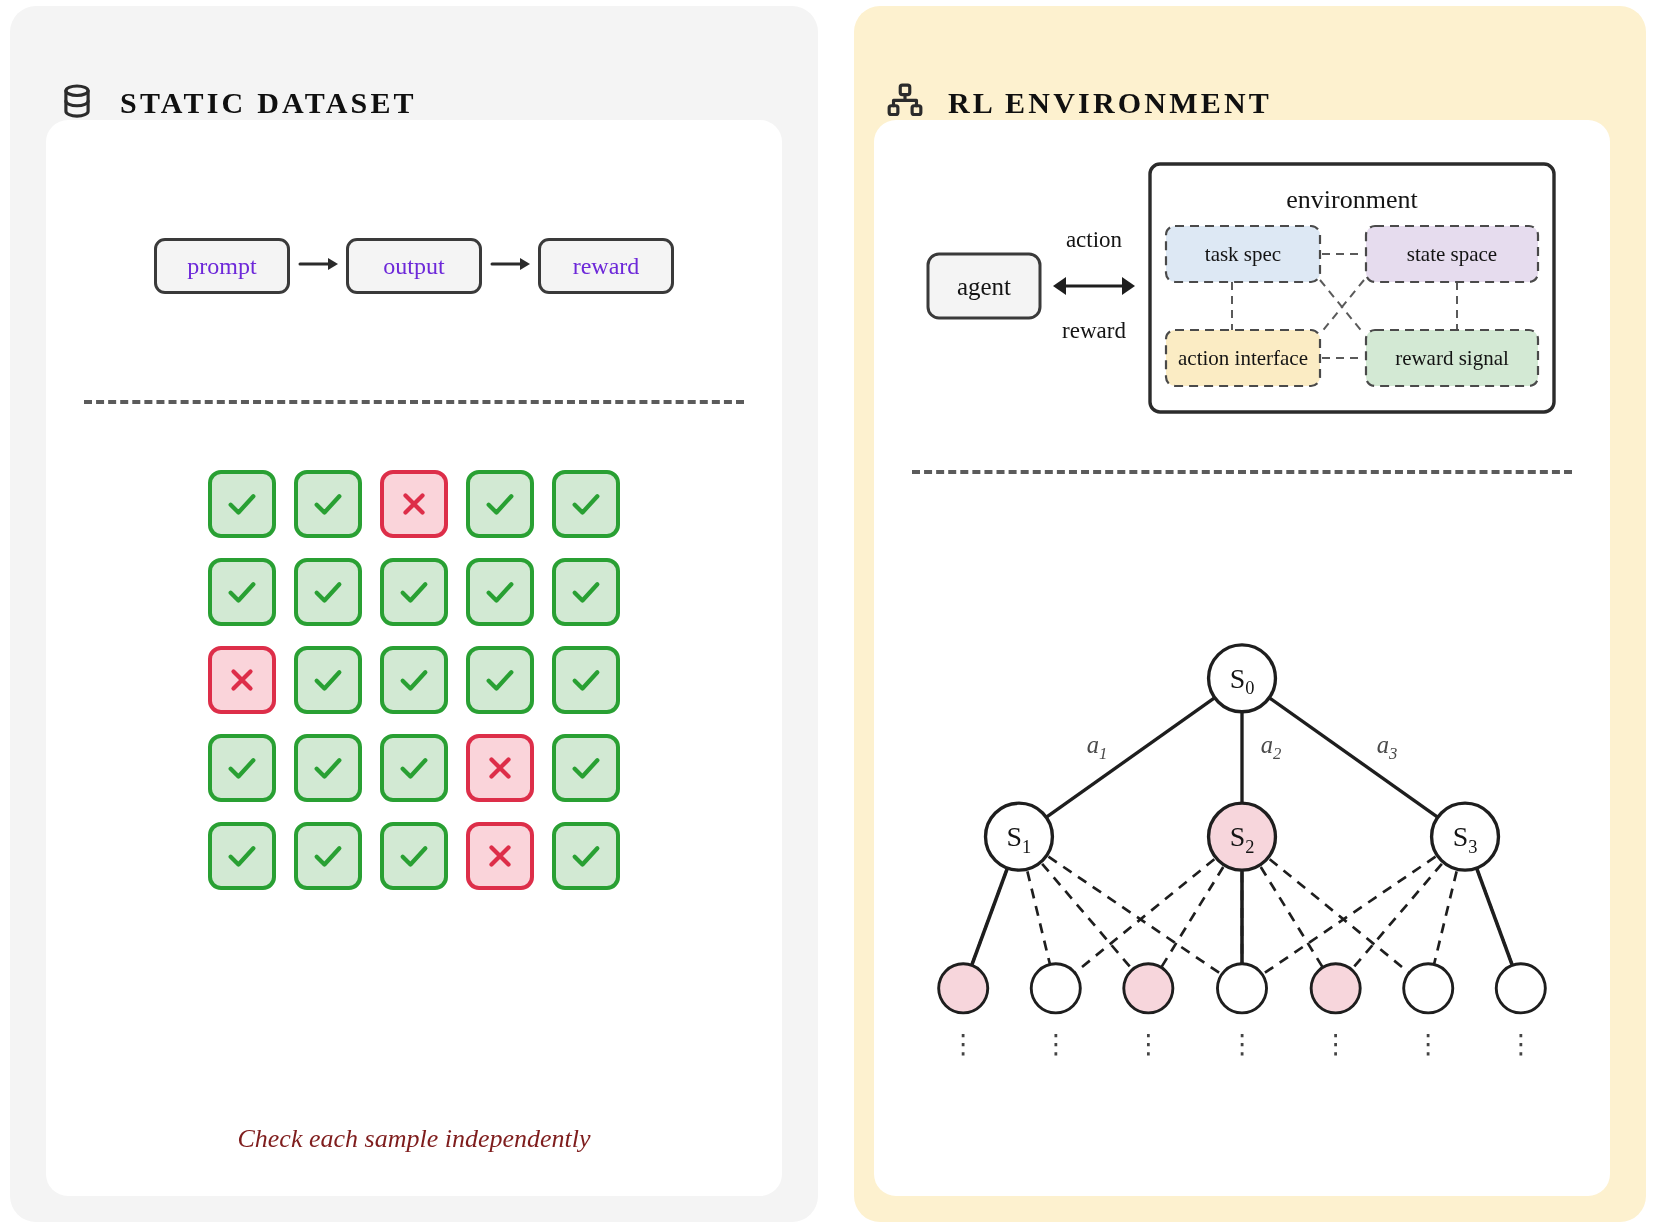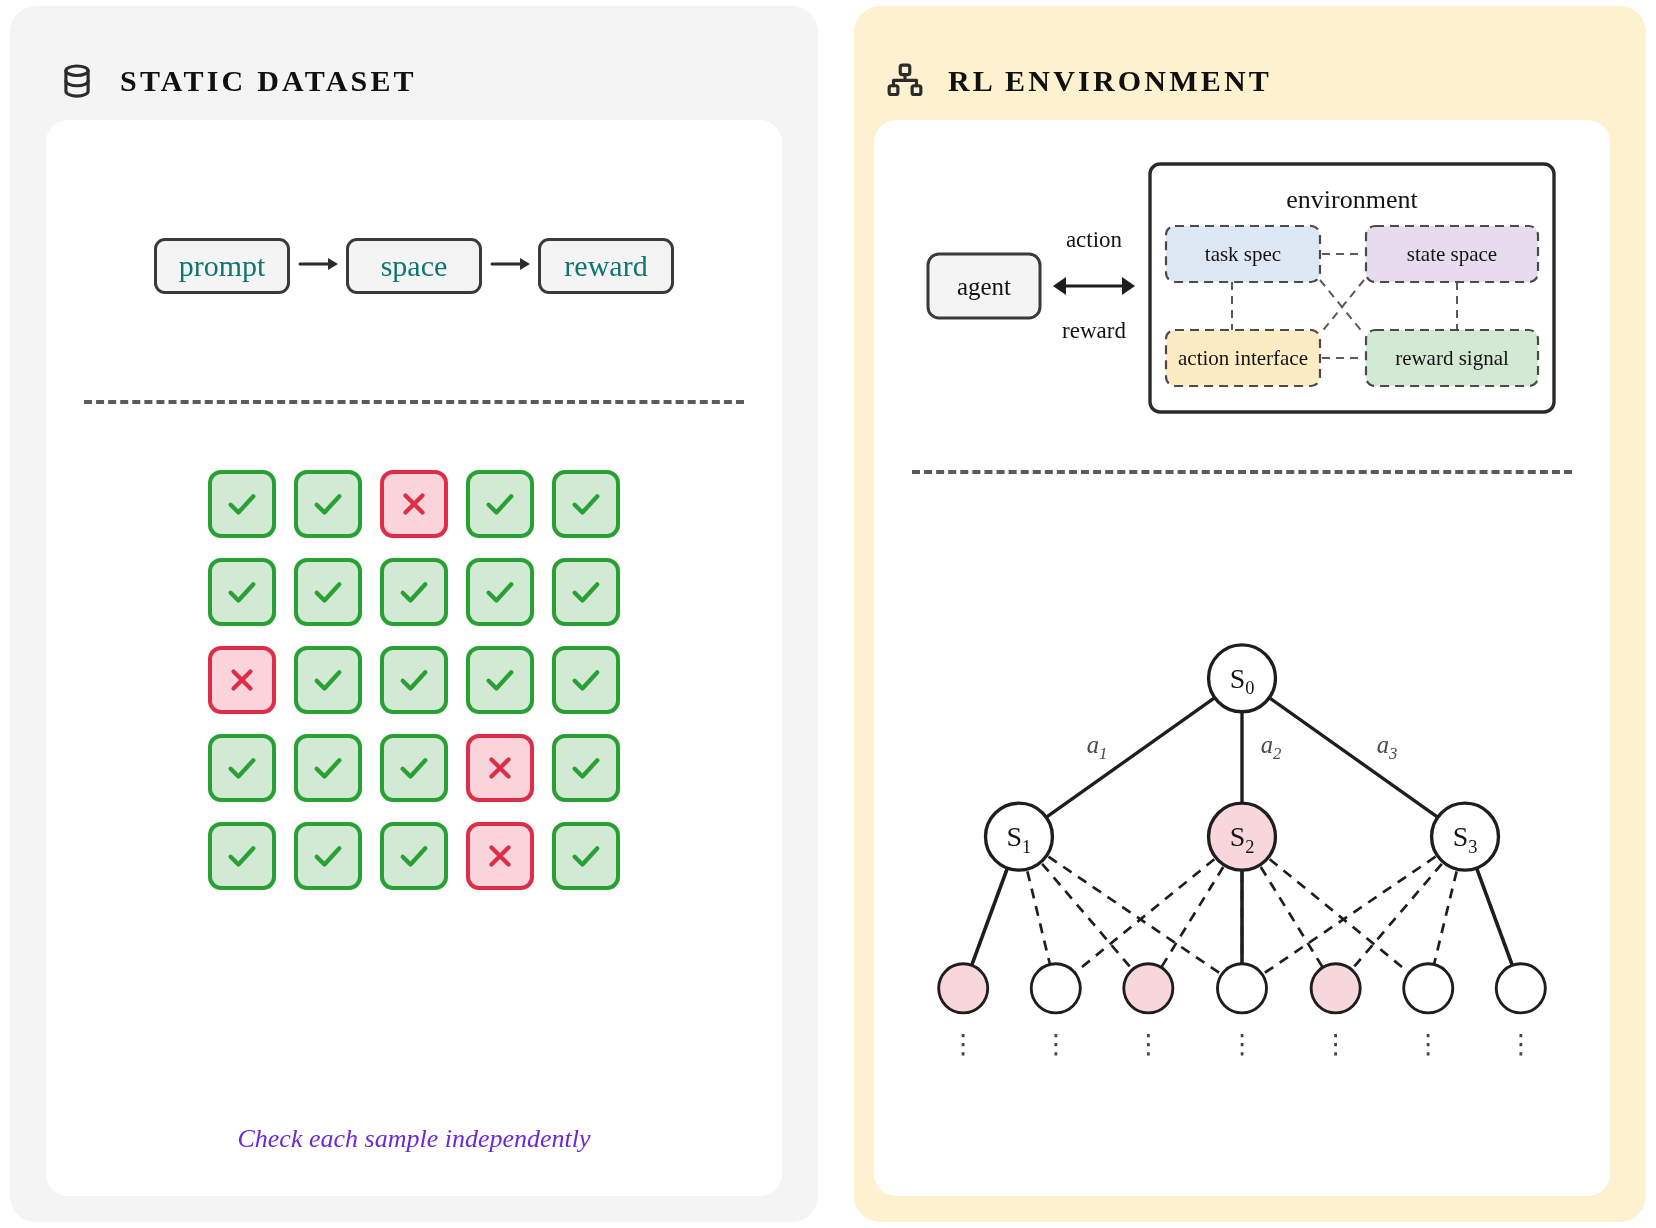--- a/index.html
+++ b/index.html
@@ -32,21 +32,21 @@
     padding: 36px 36px 26px 36px;
     flex: 1 1 0;
     display: flex;
     flex-direction: column;
   }
   .panel.left  { background: #f4f4f4; }
   .panel.right { background: #fdf1cf; padding-left: 20px; }
 
   .panel-header {
     display: flex;
-    align-items: center;
+    align-items: flex-end;
     gap: 24px;
     padding-left: 12px;
     height: 78px;
   }
   .panel-title {
     font-family: "Liberation Serif", serif;
     font-weight: 700;
     font-size: 30px;
     letter-spacing: 3.2px;
     color: #101010;
@@ -74,22 +74,22 @@
   }
   .flow-box {
     border: 3px solid #3a3a3a;
     border-radius: 11px;
     background: #f4f4f4;
     min-width: 136px;
     height: 56px;
     display: flex;
     align-items: center;
     justify-content: center;
-    font-size: 30px;
-    color: #0f766e;
+    font-size: 24px;
+    color: #6d28d9;
     padding: 0 16px;
     box-sizing: border-box;
   }
   .arrow {
     width: 56px;
     height: 22px;
     flex: none;
     color: #2b2b2b;
   }
 
@@ -125,21 +125,21 @@
   .sample svg { width: 34px; height: 34px; }
   .sample.pass svg { color: #29a033; }
   .sample.fail svg { color: #dd2e49; }
 
   
   .caption {
     margin-top: auto;
     text-align: center;
     font-style: italic;
     font-size: 26px;
-    color: #6d28d9;
+    color: #7f1d1d;
     padding-bottom: 42px;
   }
 
   
   .env-wrap {
     position: relative;
     height: 286px;
     margin-top: 26px;
   }
   .env-wrap svg { position: absolute; inset: 0; width: 100%; height: 100%; }
@@ -172,21 +172,21 @@
     <div class="card">
 
       <div class="flow">
         <div class="flow-box">prompt</div>
         <span>
           <svg class="arrow" viewBox="0 0 56 22" fill="none" stroke="currentColor" stroke-width="3">
             <line x1="10" y1="11" x2="40" y2="11" stroke-linecap="round"></line>
             <path d="M38 5 L48 11 L38 17 Z" fill="currentColor" stroke="none"></path>
           </svg>
         </span>
-        <div class="flow-box">space</div>
+        <div class="flow-box">output</div>
         <span>
           <svg class="arrow" viewBox="0 0 56 22" fill="none" stroke="currentColor" stroke-width="3">
             <line x1="10" y1="11" x2="40" y2="11" stroke-linecap="round"></line>
             <path d="M38 5 L48 11 L38 17 Z" fill="currentColor" stroke="none"></path>
           </svg>
         </span>
         <div class="flow-box">reward</div>
       </div>
 
       <div class="divider left-divider"></div>

